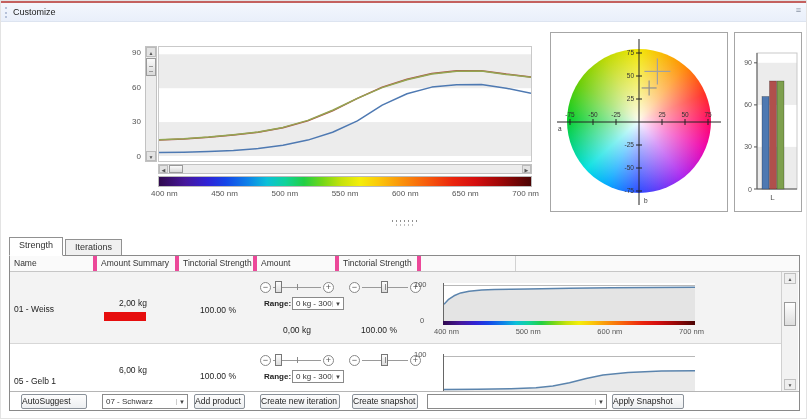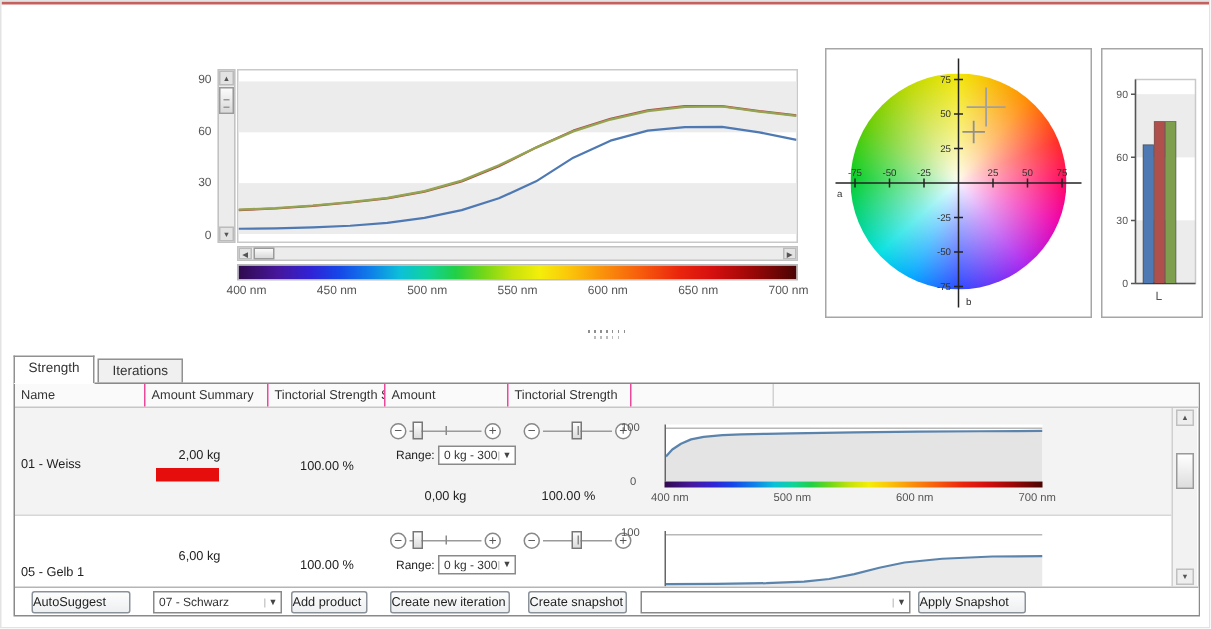--- a/index.html
+++ b/index.html
@@ -75,21 +75,21 @@
   .tabs { position:absolute; left:8px; top:236px; display:flex; align-items:flex-end; }
   .tab { border:1px solid #919191; background:#f0f0f0; padding:2px 9px 3px; font-size:9px; color:#333;
          margin-right:2px; height:17px; }
   .tab.active { background:#fff; height:19px; border-bottom:1px solid #fff; position:relative; z-index:3; }
 
   
   .panel { position:absolute; left:8px; top:254px; width:791px; height:156px;
            border:1px solid #8a8a8a; background:#fff; }
   .thead { position:absolute; left:0; top:0; width:789px; height:16px; background:#fafafa;
            border-bottom:1px solid #c6c6c6; display:flex; }
-  .th { border-right:1px solid #ec4899; padding:2px 0 0 4px; font-size:8.5px; color:#333;
+  .th { border-right:4px solid #ec4899; padding:2px 0 0 4px; font-size:8.5px; color:#333;
         white-space:nowrap; overflow:hidden; flex:none; }
   .trow { position:absolute; left:0; width:771px; }
   .row1 { top:16px; height:72px; background:#f3f3f3; border-bottom:1px solid #d7d7d7; }
   .row2 { top:89px; height:46px; background:#fff; overflow:hidden; }
   .cell-txt { position:absolute; font-size:8.5px; color:#222; white-space:nowrap; }
   .ctr { text-align:center; }
   .redbar { position:absolute; height:9px; }
 
   
   .slider { position:absolute; width:74px; height:12px; display:flex; align-items:center; }
@@ -99,21 +99,21 @@
   .strack:before { content:""; position:absolute; left:0; right:0; top:6px; border-top:1px solid #9a9a9a; }
   .strack:after { content:""; position:absolute; left:50%; top:3px; height:6px; border-left:1px solid #8a8a8a; }
   .sthumb { position:absolute; top:0; width:7px; height:12px; background:linear-gradient(#fcfcfc,#dcdcdc);
             border:1px solid #777; }
   .pos-left .sthumb{left:2px} .pos-mid .sthumb{left:calc(50% - 4px)}
 
   
   .combo { position:absolute; height:13px; border:1px solid #8a8a8a; background:#fff; display:flex; align-items:center; }
   .combo .ctext { flex:1; padding-left:3px; font-size:8px; white-space:nowrap; overflow:hidden; }
   .combo .carrow { flex:none; width:11px; text-align:center; font-size:6px; color:#444; border-left:1px solid #ccc; }
-  .blab { position:absolute; font-weight:normal; font-size:8px; color:#222;text-align:right; }
+  .blab { position:absolute; font-weight:bold; font-size:8px; color:#222;text-align:right; }
 
   
   .remlab { position:absolute; font-size:7.5px; color:#555; text-align:left; }
   .rem-plot { position:absolute; width:252px; height:38px; background:#fff; border-left:1px solid #666; }
   .rem-strip { position:absolute; width:252px; height:4px; }
   .rem-xlabels { position:absolute; width:270px; display:flex; justify-content:space-between; }
   .rem-xlabels span { font-size:7.5px; color:#555; }
 
   
   .tscroll { position:absolute; left:771px; top:16px; width:17px; height:119px; background:#f2f2f2;
@@ -130,20 +130,25 @@
   .btn { position:absolute; top:2px; height:15px; line-height:13px; text-align:left; font-size:8.5px; color:#222;
          background:linear-gradient(#fdfdfd,#edeff1); border:1px solid #8a9199; border-radius:2px; }
   .fcombo { top:2px; height:15px; }
 </style>
 </head>
 <body>
 
 <div class="root">
 
   <div class="topline" style="background: rgb(196, 97, 95);"></div>
+  <div class="toolbar">
+    <span class="tb-grip"></span>
+    <span class="tb-title">Customize</span>
+    <span class="tb-opts">≡</span>
+  </div>
 
 
   <span class="ylab yl0">90</span>
   <span class="ylab yl1">60</span>
   <span class="ylab yl2">30</span>
   <span class="ylab yl3">0</span>
 
   <div class="vscroll">
     <span class="arr a-up">▲</span>
     <span class="thumb"></span>

